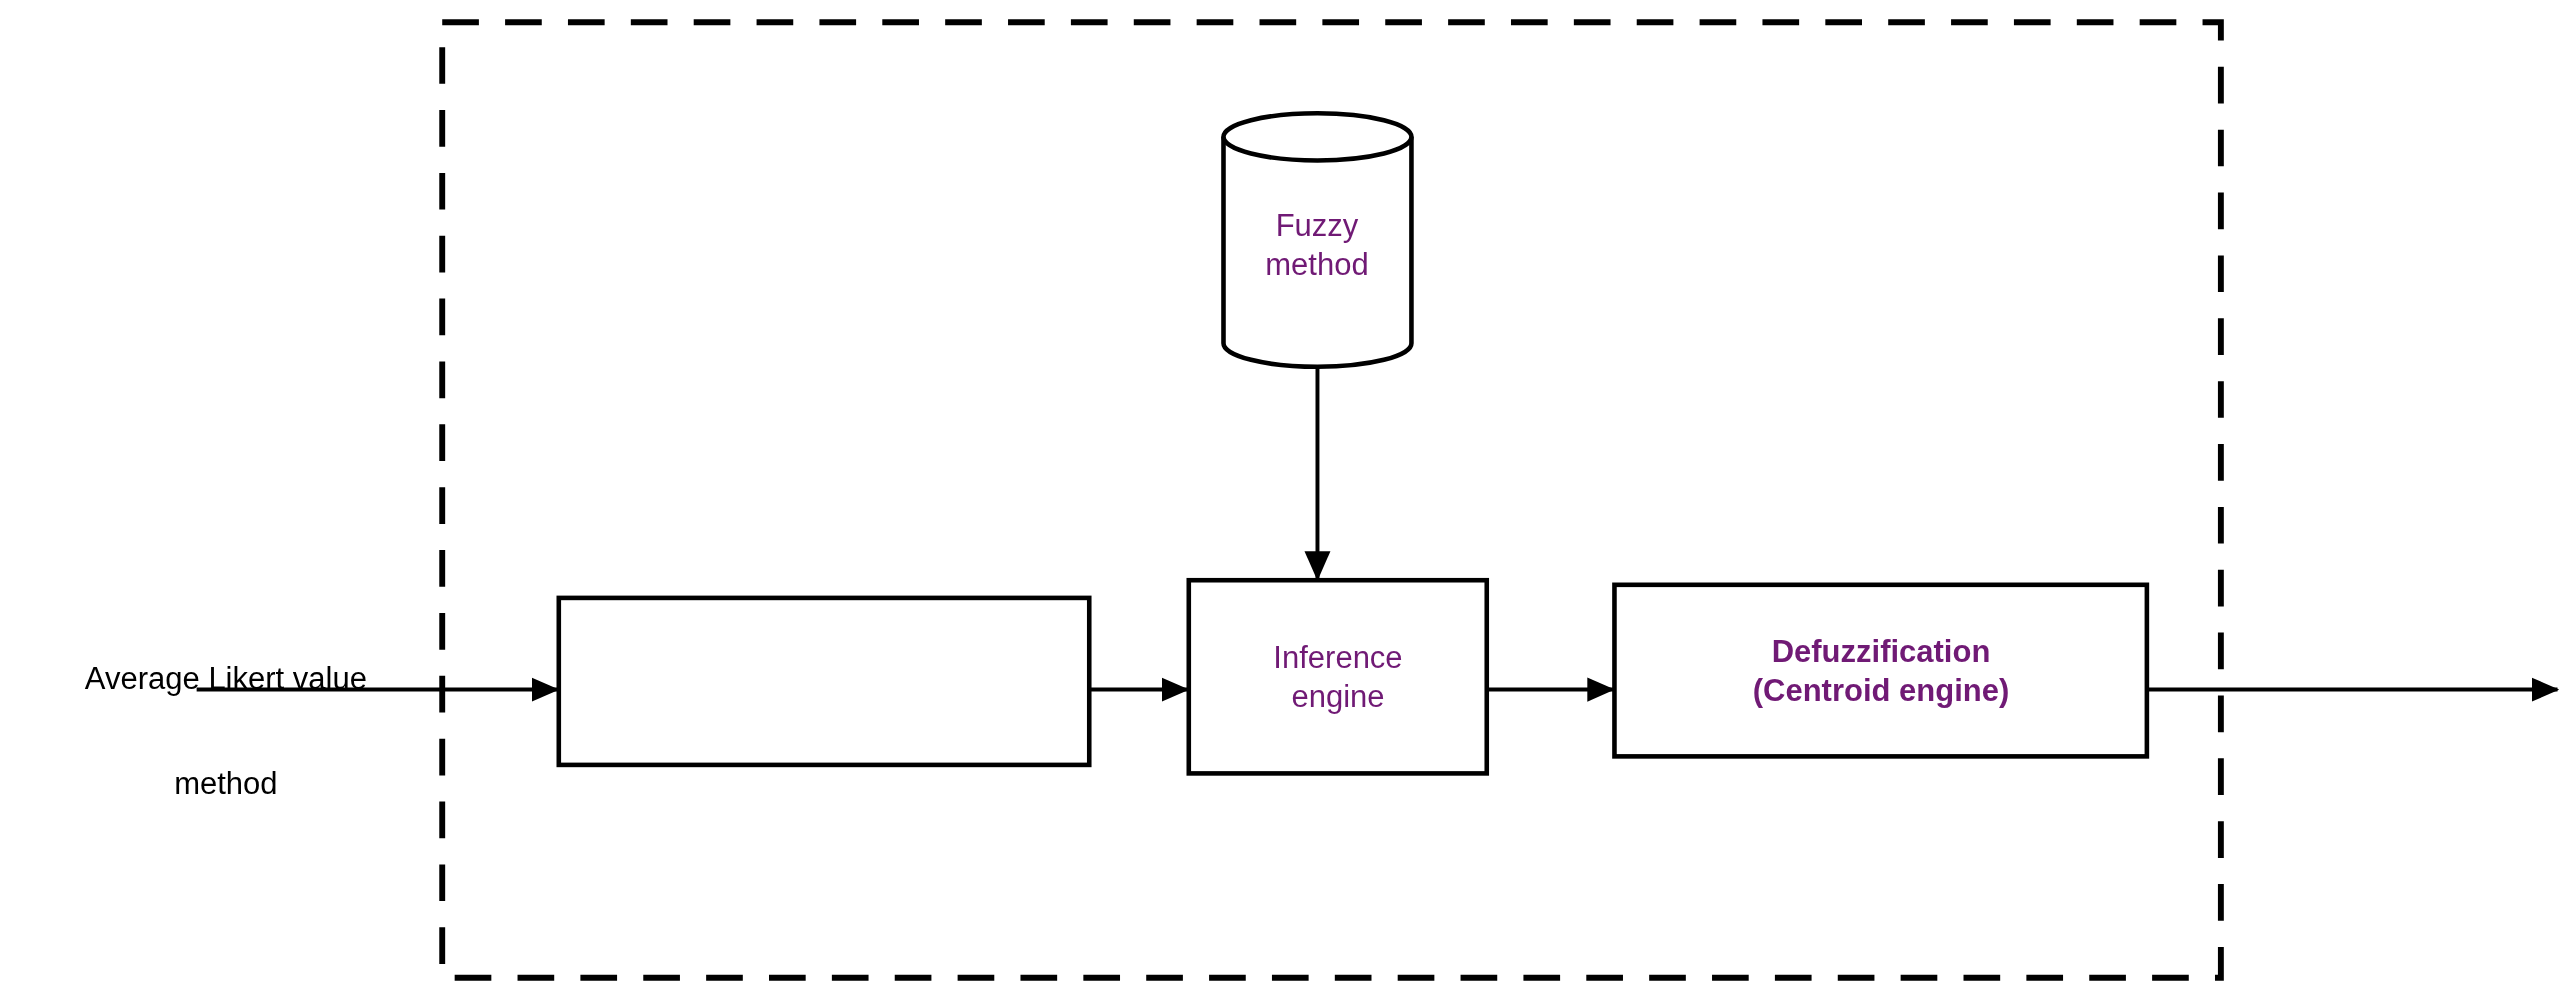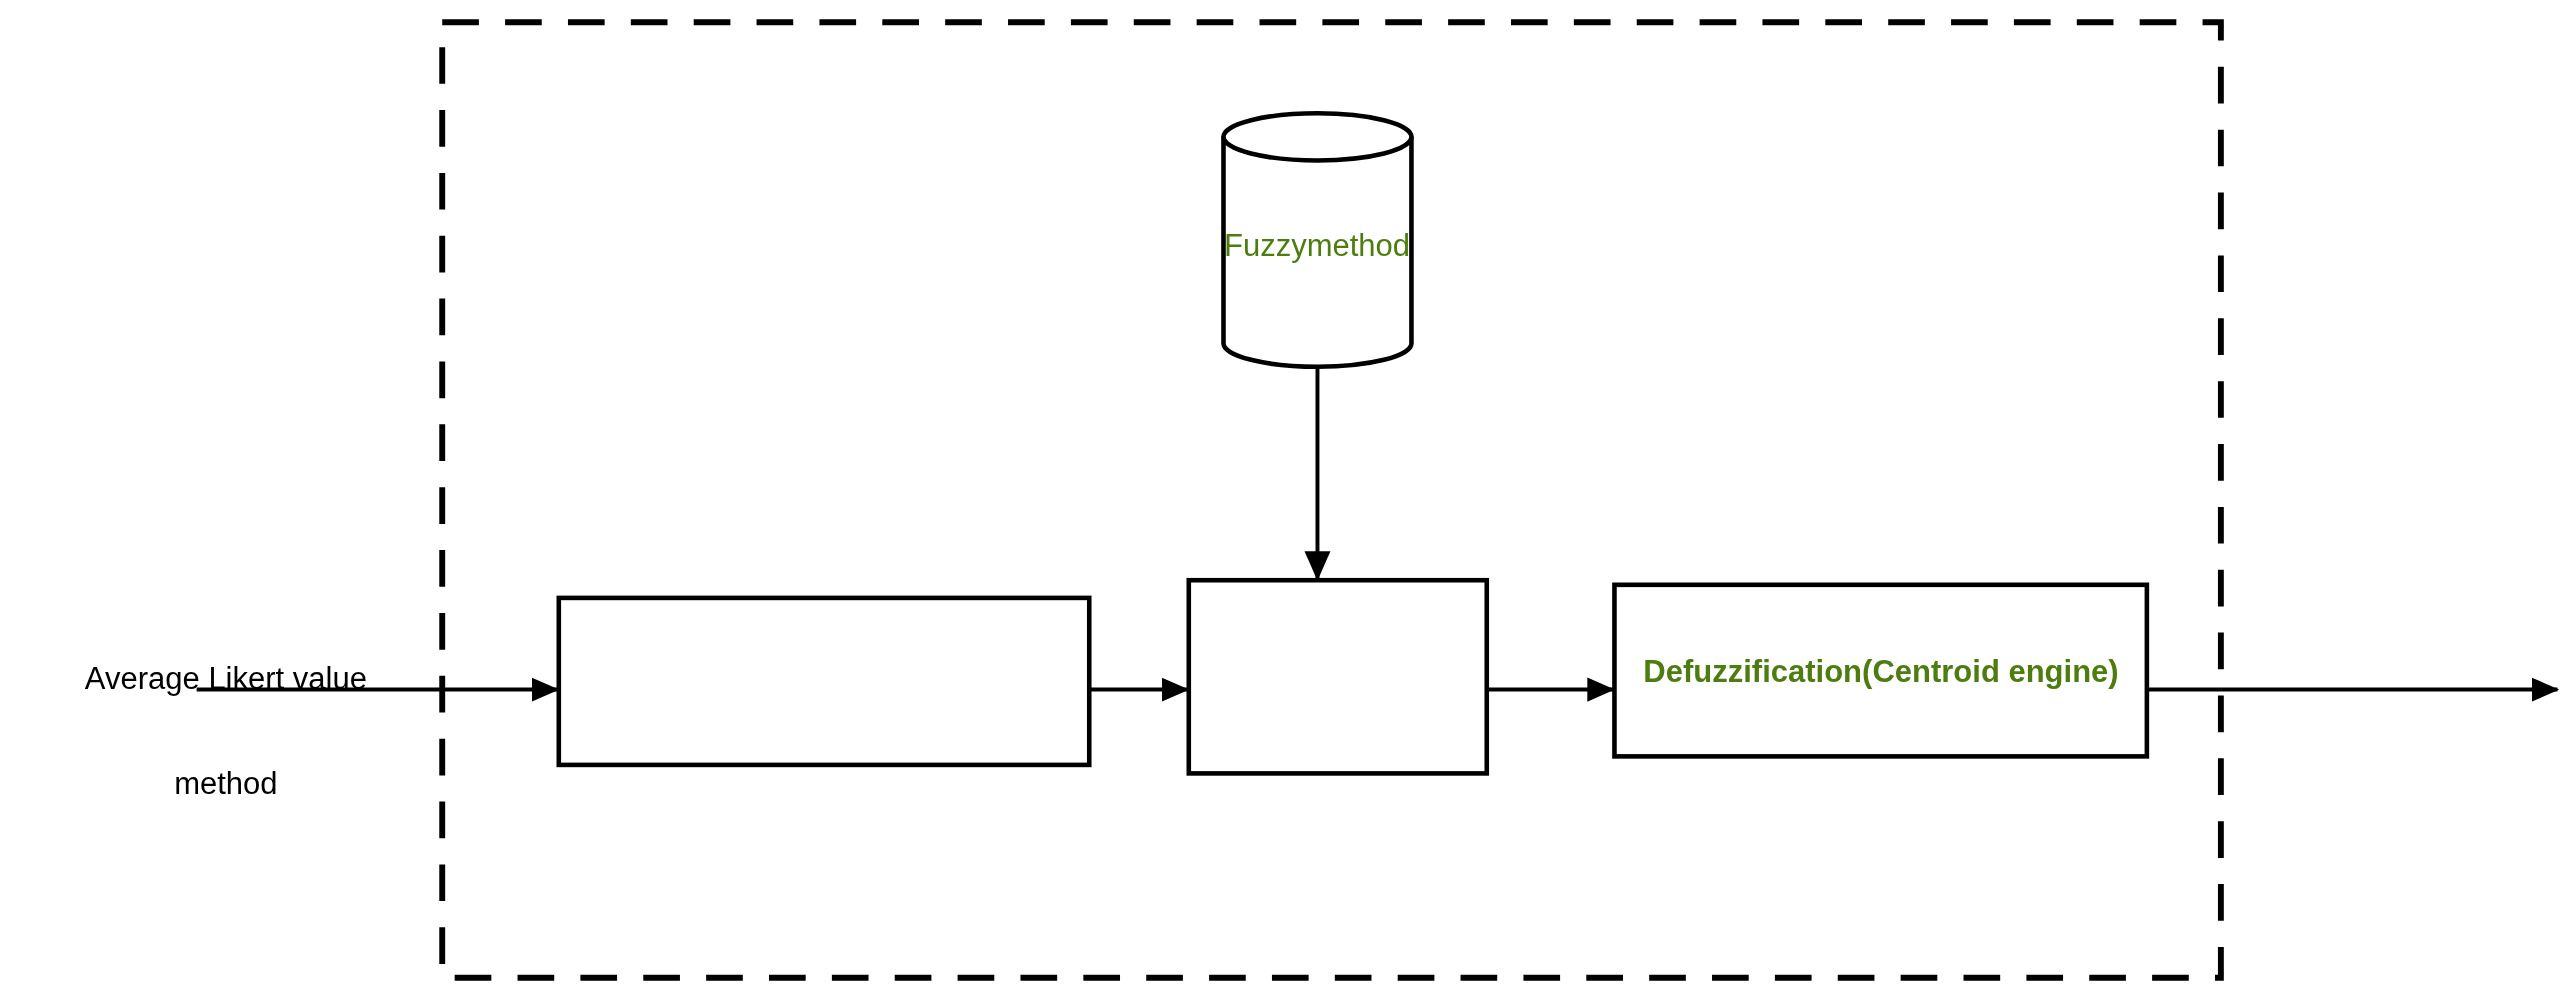--- a/index.html
+++ b/index.html
@@ -23,25 +23,25 @@
     top: 0;
     width: 2576px;
     height: 1000px;
     overflow: visible;
   }
   .boxlabel {
     position: absolute;
     display: flex;
     align-items: center;
     justify-content: center;
-    flex-direction: row;
+    flex-direction: column;
     font-family: "Liberation Sans", sans-serif;
     font-size: 31px;
     line-height: 39px;
-    color: #4d7c0f;
+    color: #701a75;
     text-align: center;
     pointer-events: none;
   }
   .side-text {
     position: absolute;
     font-family: "Liberation Sans", sans-serif;
     font-size: 31px;
     line-height: 35px;
     color: #000000;
     white-space: pre;
@@ -92,20 +92,24 @@
     <div>method</div>
   </div>
 
 
   <div class="boxlabel" style="left:1223px; top:150px; width:188px; height:190px;">
     <div>Fuzzy</div>
     <div>method</div>
   </div>
 
 
+  <div class="boxlabel" style="left:1189px; top:580px; width:298px; height:193px;">
+    <div>Inference</div>
+    <div>engine</div>
+  </div>
 
   <div class="boxlabel" style="left:1615px; top:585px; width:532px; height:172px;font-weight:bold;">
     <div>Defuzzification</div>
     <div>(Centroid engine)</div>
   </div>
 
 </div>
 
 
 </body></html>

